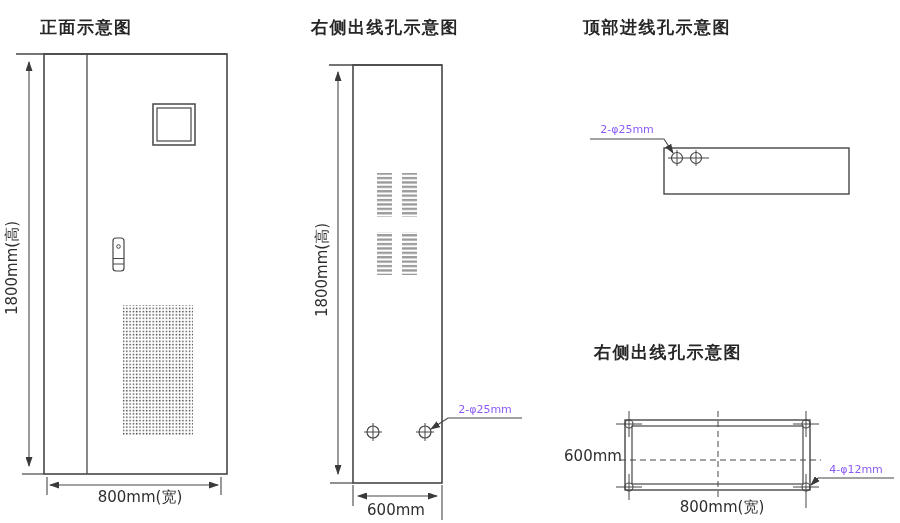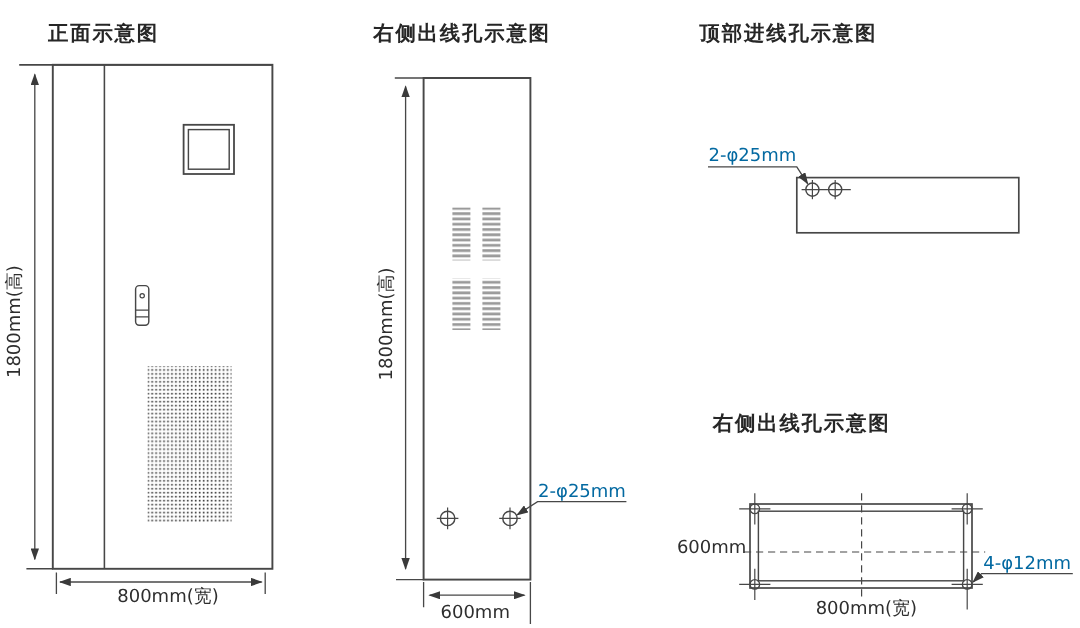--- a/index.html
+++ b/index.html
@@ -23,22 +23,22 @@
     font-size:15px;
     color:#2e2e2e;
     white-space:nowrap;
     transform:translate(-50%,-50%);
   }
   .dim-label.vertical{
     transform:translate(-50%,-50%) rotate(-90deg);
   }
   .hole-label{
     position:absolute;
-    font-size:15px;
-    color:#0369a1;
+    font-size:11px;
+    color:#8b5cf6;
     white-space:nowrap;
     transform:translate(-50%,-50%);
   }
   svg{position:absolute;left:0;top:0;}
   .ln{stroke:#474747;fill:none;}
 </style>
 </head>
 <body>
 
 <div id="canvas">

